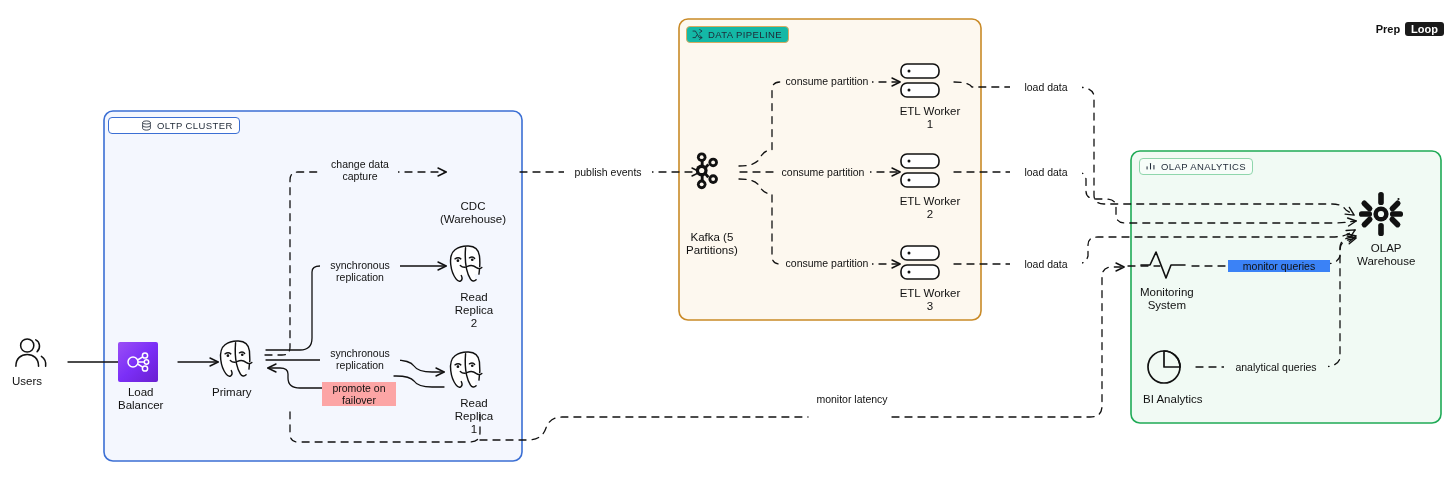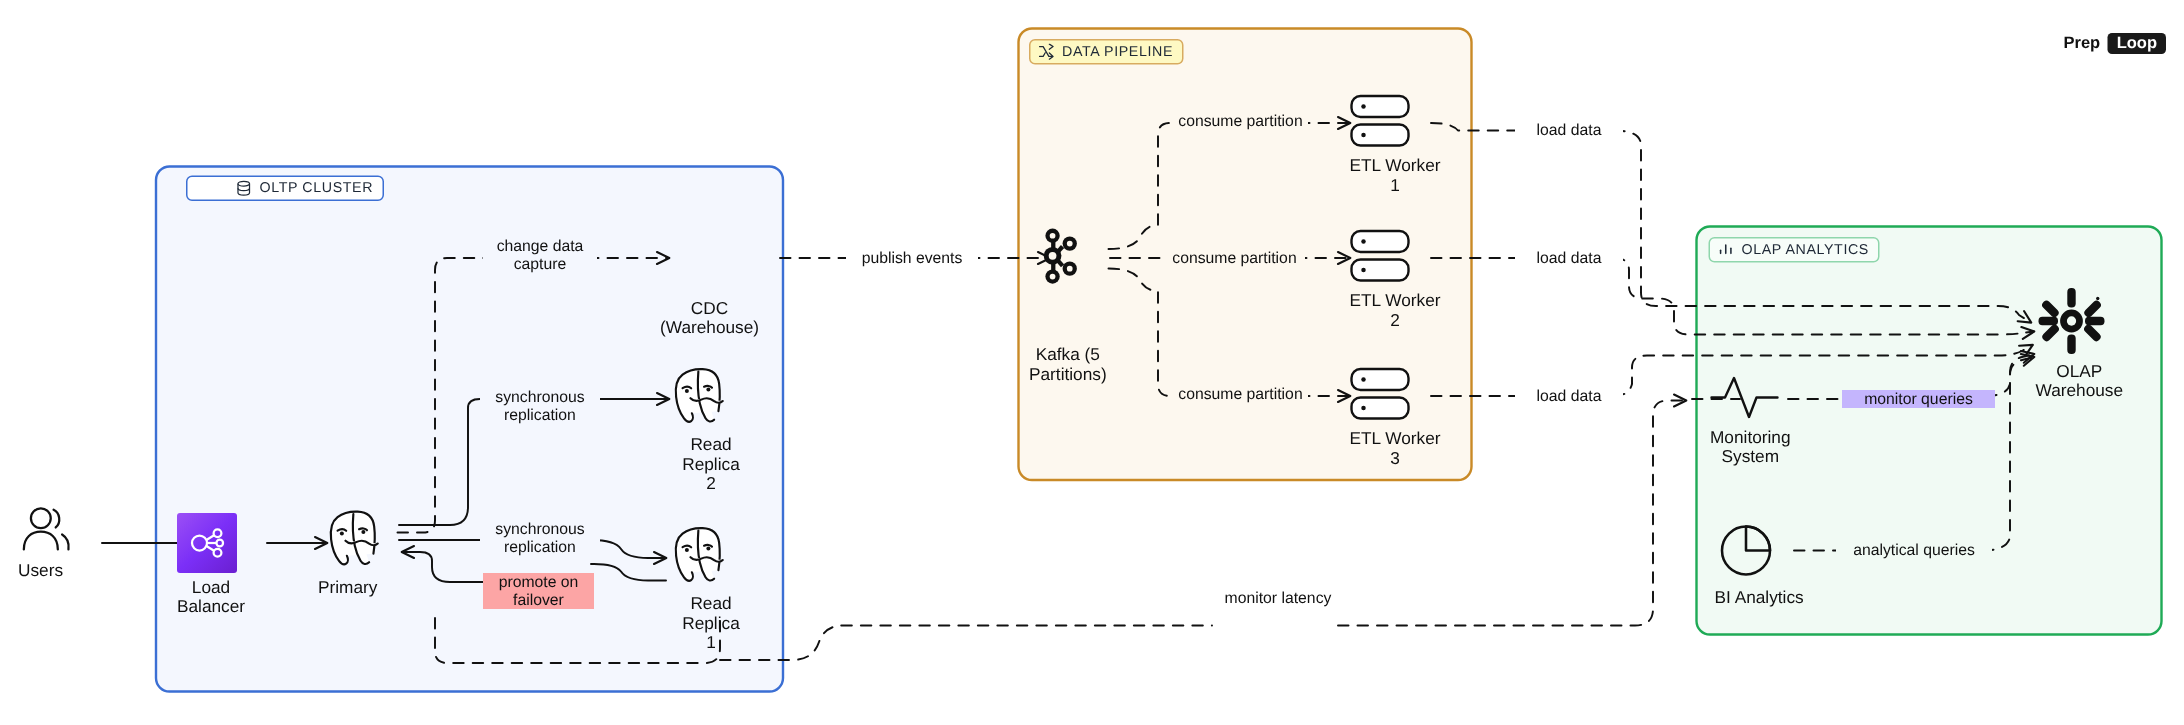--- a/index.html
+++ b/index.html
@@ -86,30 +86,30 @@
 
       <path d="M1196,367 L1226,367" stroke-dasharray="7 6"></path>
       <path d="M1322,367 Q1338,367 1340,358 L1340,250 Q1340,242 1348,240 L1356,238" stroke-dasharray="7 6" marker-end="url(#ah)"></path>
 
       <path d="M480,414 L480,432 Q480,442 470,442 L298,442 Q290,442 290,434 L290,412" stroke-dasharray="7 6"></path>
       <path d="M480,440 L528,440 Q542,440 546,428 Q550,417 562,417 L808,417" stroke-dasharray="7 6"></path>
       <path d="M892,417 L1090,417 Q1102,417 1102,406 L1102,277 Q1102,267 1112,267 L1124,267" stroke-dasharray="7 6" marker-end="url(#ah)"></path>
     </g>
   </svg>
 
-  <div class="grouplabel" style="left:124px;top:117px;border-color:#3b6fd4;background:#ffffff;color:#1f2937;padding-left:32px;">
+  <div class="grouplabel" style="left:108px;top:117px;border-color:#3b6fd4;background:#ffffff;color:#1f2937;padding-left:32px;">
     <svg width="11" height="11" viewBox="0 0 16 16">
       <ellipse cx="8" cy="3.6" rx="5.6" ry="2.3" fill="none" stroke="#1f2937" stroke-width="1.2"></ellipse>
       <path d="M2.4,3.6 L2.4,12.4 C2.4,13.6 4.9,14.7 8,14.7 C11.1,14.7 13.6,13.6 13.6,12.4 L13.6,3.6" fill="none" stroke="#1f2937" stroke-width="1.2"></path>
       <path d="M2.4,8 C2.4,9.2 4.9,10.3 8,10.3 C11.1,10.3 13.6,9.2 13.6,8" fill="none" stroke="#1f2937" stroke-width="1.2"></path>
     </svg>
     <span class="gtxt">OLTP CLUSTER</span>
   </div>
 
-  <div class="grouplabel" style="left:686px;top:26px;border-color:#d8ab60;background:#fef9c3;color:#1f2937;">
+  <div class="grouplabel" style="left:686px;top:26px;border-color:#d8ab60;background:#14b8a6;color:#1f2937;">
     <svg width="11" height="11" viewBox="0 0 16 16">
       <path d="M1.5,3 L5,3 L10.5,12.5 L14.5,12.5 M1.5,12.5 L5,12.5 L7,9
                M11,9.2 L14.6,12.5 L11,15.2 M11,0.6 L14.6,3 L11,5.6" fill="none" stroke="#1f2937" stroke-width="1.2" stroke-linecap="round" stroke-linejoin="round"></path>
     </svg>
     <span class="gtxt">DATA PIPELINE</span>
   </div>
 
   <div class="grouplabel" style="left:1139px;top:158px;border-color:#8fd6ac;background:#f7fdf9;color:#1f2937;">
     <svg width="11" height="11" viewBox="0 0 16 16">
       <g stroke="#1f2937" stroke-width="1.5" stroke-linecap="round">
@@ -330,19 +330,19 @@
   <div class="edgelabel" style="left:776px;top:166px;width:90px;background:#fdf8ef;">consume partition</div>
 
   <div class="edgelabel" style="left:782px;top:257px;width:86px;background:#fdf8ef;">consume partition</div>
 
   <div class="edgelabel onwhite" style="left:1010px;top:81px;width:68px;background:#ffffff;">load data</div>
 
   <div class="edgelabel onwhite" style="left:1010px;top:166px;width:68px;background:#ffffff;">load data</div>
 
   <div class="edgelabel onwhite" style="left:1010px;top:258px;width:68px;background:#ffffff;">load data</div>
 
-  <div class="edgelabel" style="left:1228px;top:260px;width:98px;background:#c4b5fd;">monitor queries</div>
+  <div class="edgelabel" style="left:1228px;top:260px;width:98px;background:#3b82f6;">monitor queries</div>
 
   <div class="edgelabel" style="left:1224px;top:361px;width:100px;background:#f1faf4;">analytical queries</div>
 
   <div class="edgelabel onwhite" style="left:806px;top:393px;width:88px;background:#ffffff;">monitor latency</div>
 
 </div>
 
 </body></html>

